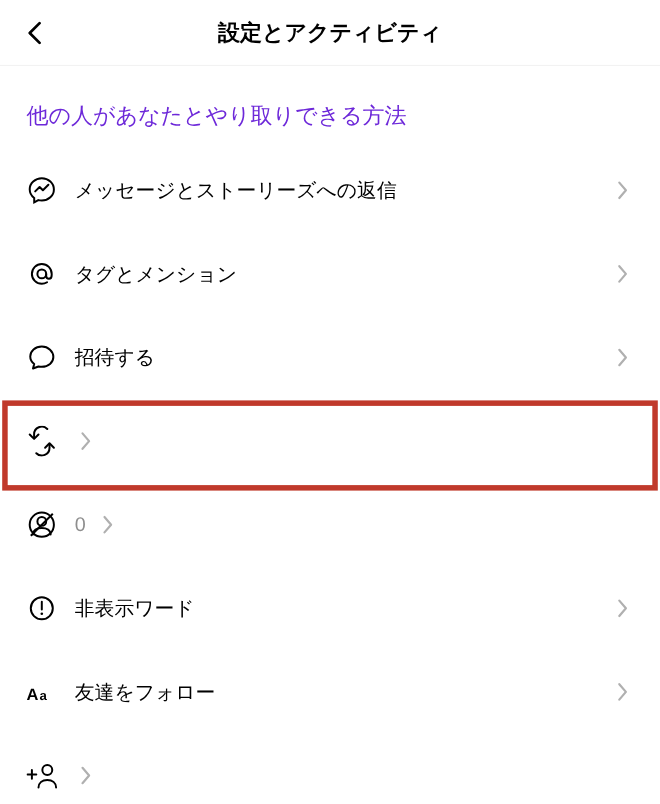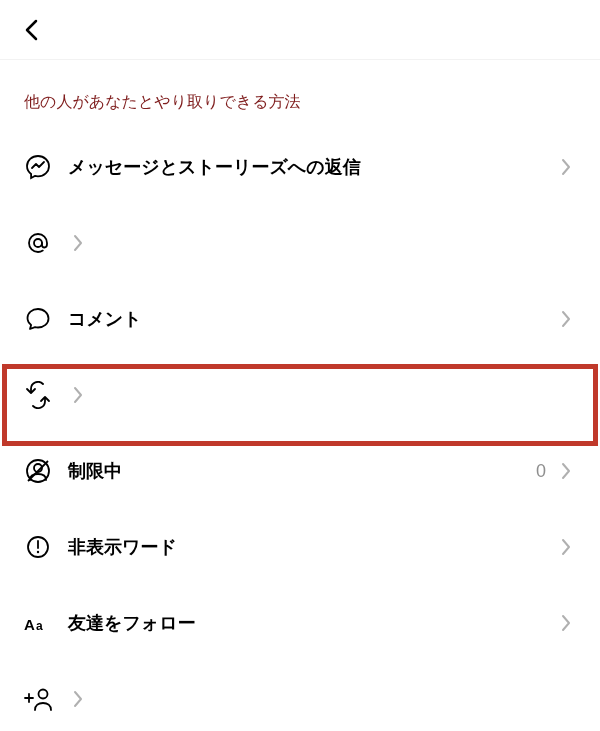--- a/index.html
+++ b/index.html
@@ -31,42 +31,41 @@
     align-items: center;
     justify-content: center;
     cursor: pointer;
   }
   .header-title {
     font-size: 20px;
     font-weight: 700;
   }
   .section-header {
     padding: 32px 24px 16px 24px;
-    font-size: 16px;
-    color: #7f1d1d;
+    font-size: 20px;
+    color: #6d28d9;
   }
   .row {
     height: 76px;
     display: flex;
     align-items: center;
     padding: 0 24px;
     cursor: pointer;
     position: relative;
   }
   .row-icon {
     width: 44px;
     display: flex;
     align-items: center;
     justify-content: flex-start;
   }
   .row-label {
     flex: 1;
     font-size: 18px;
     color: #000;
-    font-weight: bold;
   }
   .row-value {
     font-size: 18px;
     color: #8e8e8e;
     margin-right: 10px;
   }
   .row-chevron {
     width: 20px;
     display: flex;
     align-items: center;
@@ -85,20 +84,21 @@
 </style>
 </head>
 <body>
 
 <div class="header">
   <div class="back-btn">
     <svg width="16" height="22" viewBox="0 0 16 22">
         <polyline points="12,2 3,11 12,20" fill="none" stroke="#000" stroke-width="2.5" stroke-linecap="round" stroke-linejoin="round"></polyline>
       </svg>
   </div>
+  <div class="header-title">設定とアクティビティ</div>
 </div>
 
 <div class="section-header">他の人があなたとやり取りできる方法</div>
 
 <div class="row">
   <div class="row-icon">
     <svg width="28" height="28" viewBox="0 0 28 28">
         <path d="M14 3C7.9 3 3 7.5 3 13.1c0 3.2 1.6 6 4.1 7.9V25l3.8-2.1c1 .3 2 .4 3.1.4 6.1 0 11-4.5 11-10.1S20.1 3 14 3z" fill="none" stroke="#000" stroke-width="1.8"></path>
         <polyline points="8,15 12,11 15,14 20,9" fill="none" stroke="#000" stroke-width="1.8" stroke-linecap="round" stroke-linejoin="round"></polyline>
       </svg>
@@ -111,34 +111,35 @@
   </div>
 </div>
 
 <div class="row">
   <div class="row-icon">
     <svg width="28" height="28" viewBox="0 0 28 28">
         <circle cx="14" cy="14" r="4" fill="none" stroke="#000" stroke-width="1.8"></circle>
         <path d="M18 14v2c0 1.5 1 2.5 2.5 2.5S23 17.5 23 15v-1c0-5-4-9-9-9s-9 4-9 9 4 9 9 9c1.8 0 3.4-.5 4.8-1.4" fill="none" stroke="#000" stroke-width="1.8" stroke-linecap="round"></path>
       </svg>
   </div>
+  <div class="row-label">タグとメンション</div>
   <div class="row-chevron">
     <svg width="12" height="18" viewBox="0 0 12 18">
         <polyline points="3,2 9,9 3,16" fill="none" stroke="#b0b0b0" stroke-width="2" stroke-linecap="round" stroke-linejoin="round"></polyline>
       </svg>
   </div>
 </div>
 
 <div class="row">
   <div class="row-icon">
     <svg width="28" height="28" viewBox="0 0 28 28">
         <path d="M14 4C8 4 3.5 8 3.5 13c0 2.8 1.4 5.2 3.6 6.9L6 24l5-1.8c1 .2 2 .3 3 .3 6 0 10.5-4 10.5-9S20 4 14 4z" fill="none" stroke="#000" stroke-width="1.8" stroke-linejoin="round"></path>
       </svg>
   </div>
-  <div class="row-label">コメント</div>
+  <div class="row-label">招待する</div>
   <div class="row-chevron">
     <svg width="12" height="18" viewBox="0 0 12 18">
         <polyline points="3,2 9,9 3,16" fill="none" stroke="#b0b0b0" stroke-width="2" stroke-linecap="round" stroke-linejoin="round"></polyline>
       </svg>
   </div>
 </div>
 
 <div class="row">
   <div class="row-icon">
     <svg width="28" height="28" viewBox="0 0 28 28">
@@ -157,21 +158,20 @@
 
 <div class="row">
   <div class="row-icon">
     <svg width="28" height="28" viewBox="0 0 28 28">
         <circle cx="14" cy="11" r="4" fill="none" stroke="#000" stroke-width="1.8"></circle>
         <path d="M6 23c0-4 3.5-6 8-6s8 2 8 6" fill="none" stroke="#000" stroke-width="1.8" stroke-linecap="round"></path>
         <ellipse cx="14" cy="14" rx="11" ry="11" fill="none" stroke="#000" stroke-width="1.8"></ellipse>
         <line x1="4" y1="24" x2="24" y2="4" stroke="#000" stroke-width="1.8"></line>
       </svg>
   </div>
-  <div class="row-label">制限中</div>
   <div class="row-value">0</div>
   <div class="row-chevron">
     <svg width="12" height="18" viewBox="0 0 12 18">
         <polyline points="3,2 9,9 3,16" fill="none" stroke="#b0b0b0" stroke-width="2" stroke-linecap="round" stroke-linejoin="round"></polyline>
       </svg>
   </div>
 </div>
 
 <div class="row">
   <div class="row-icon">

